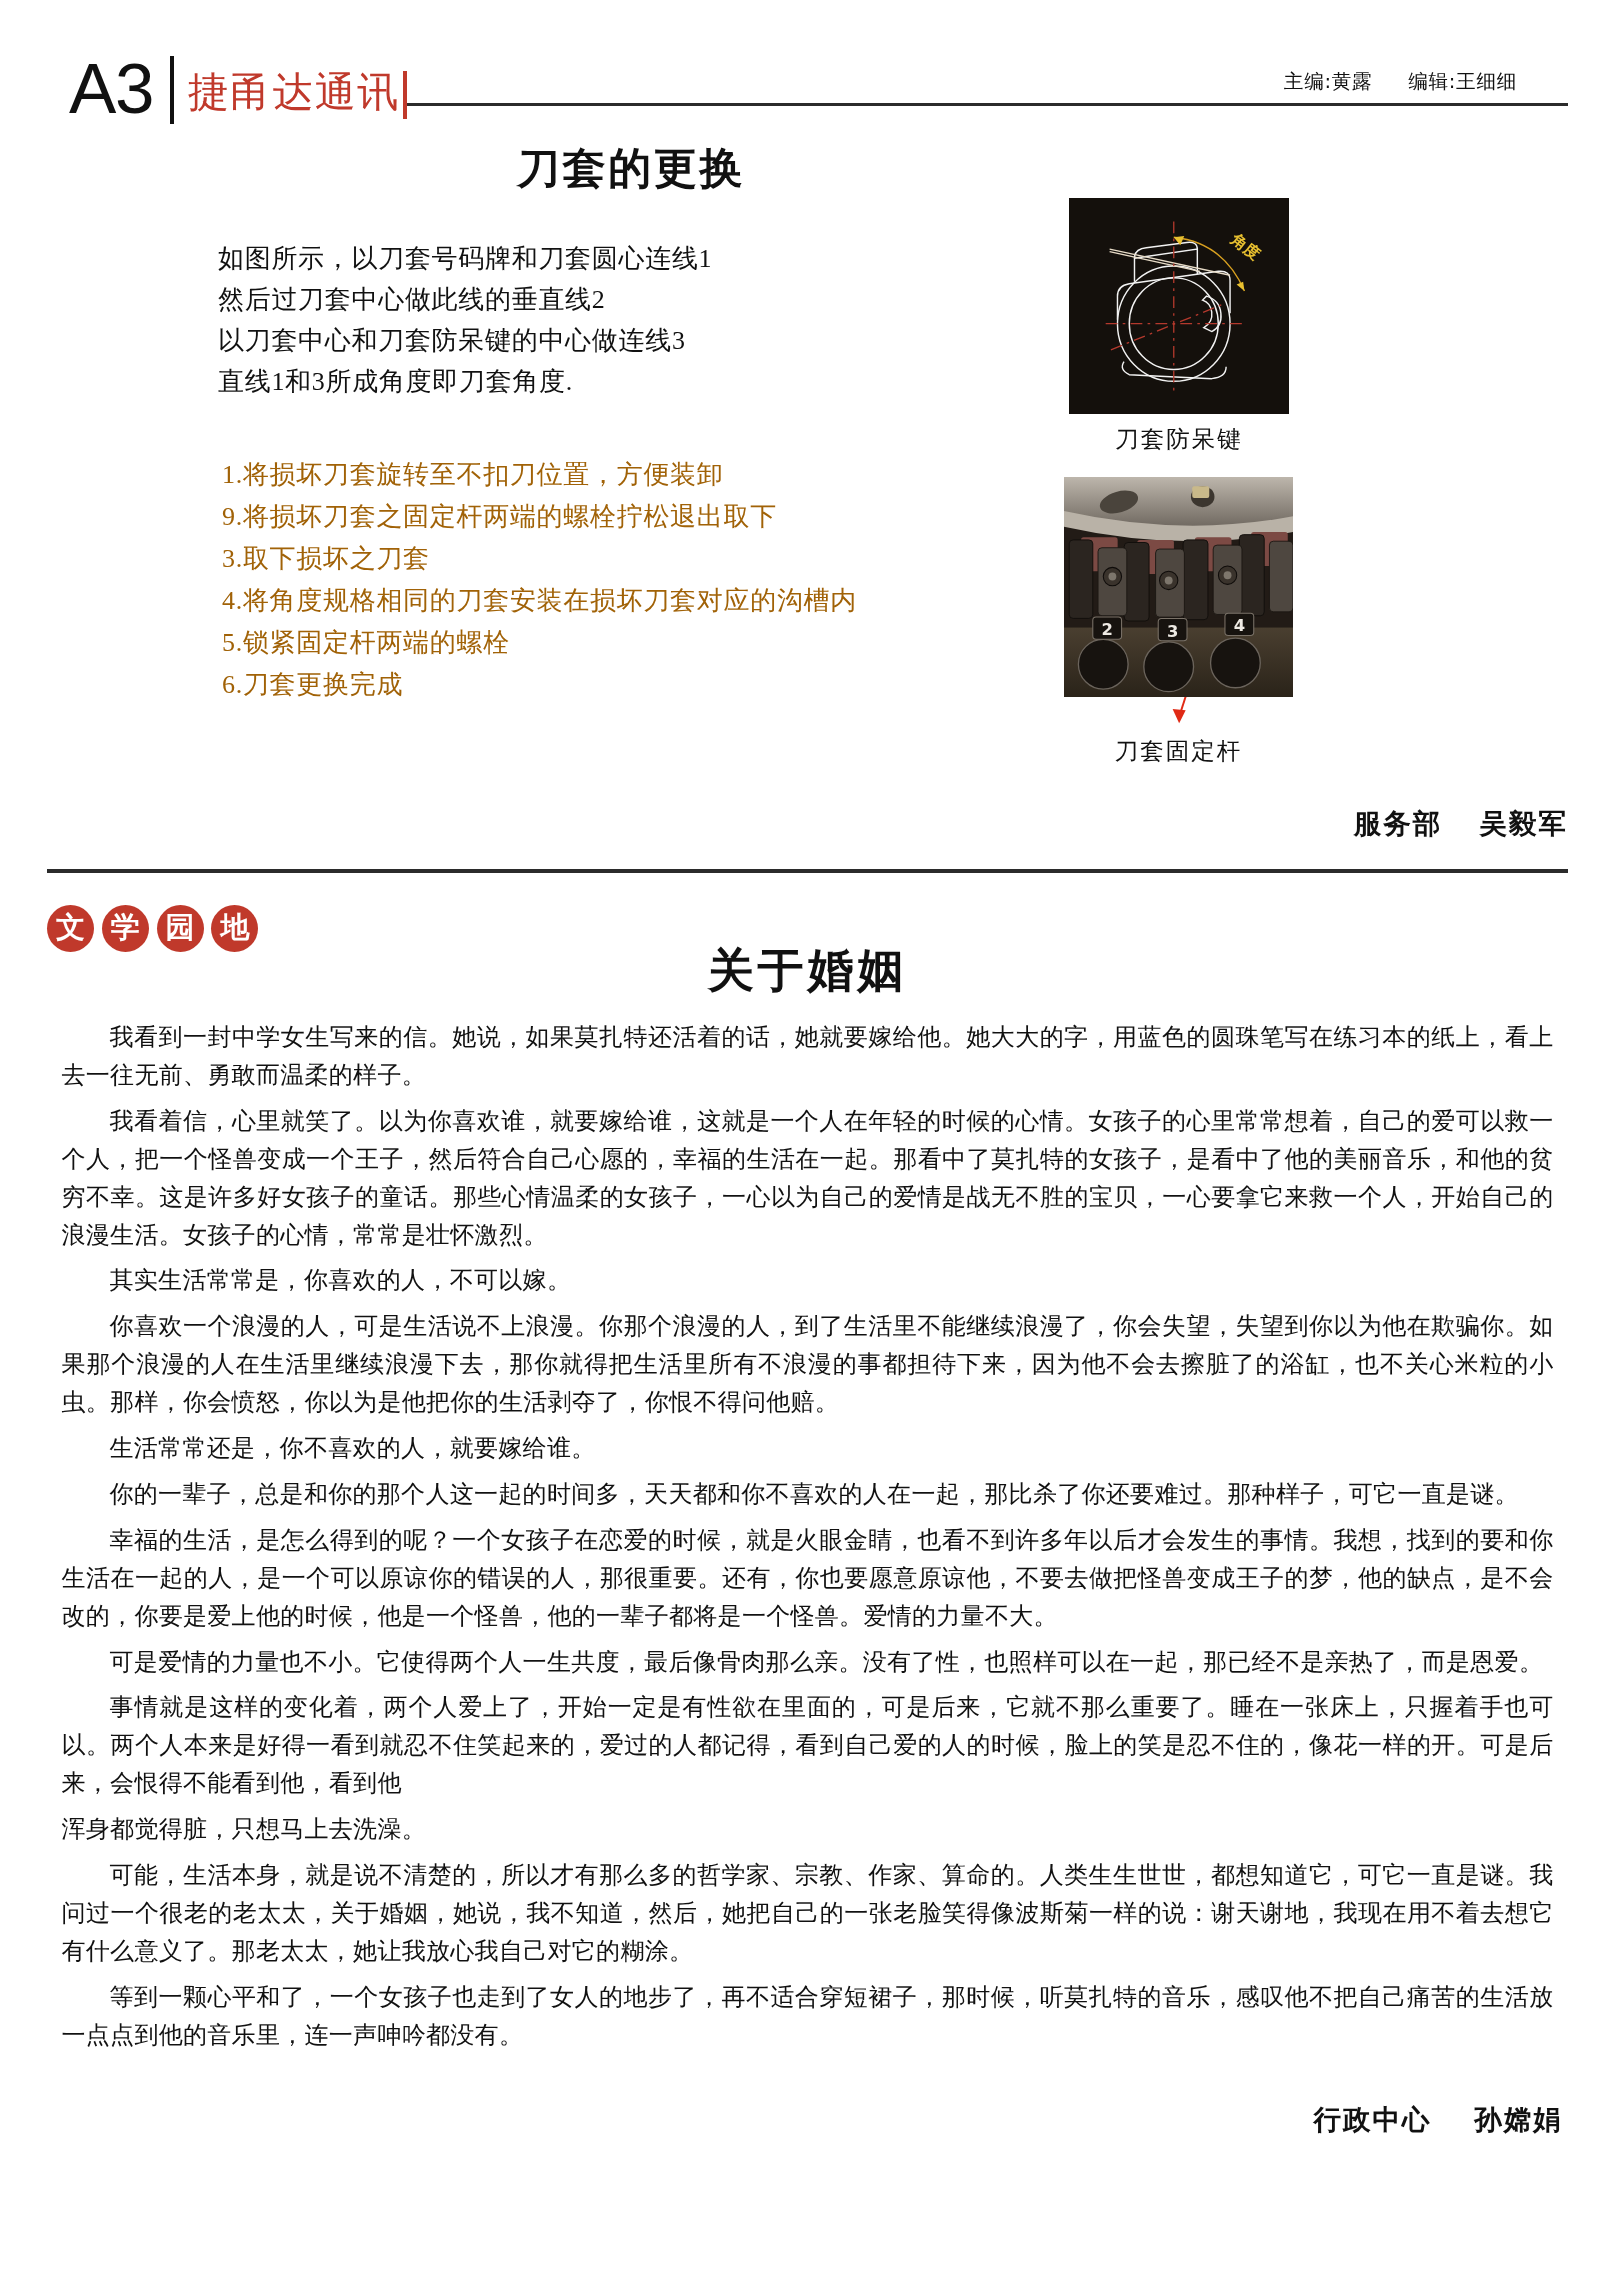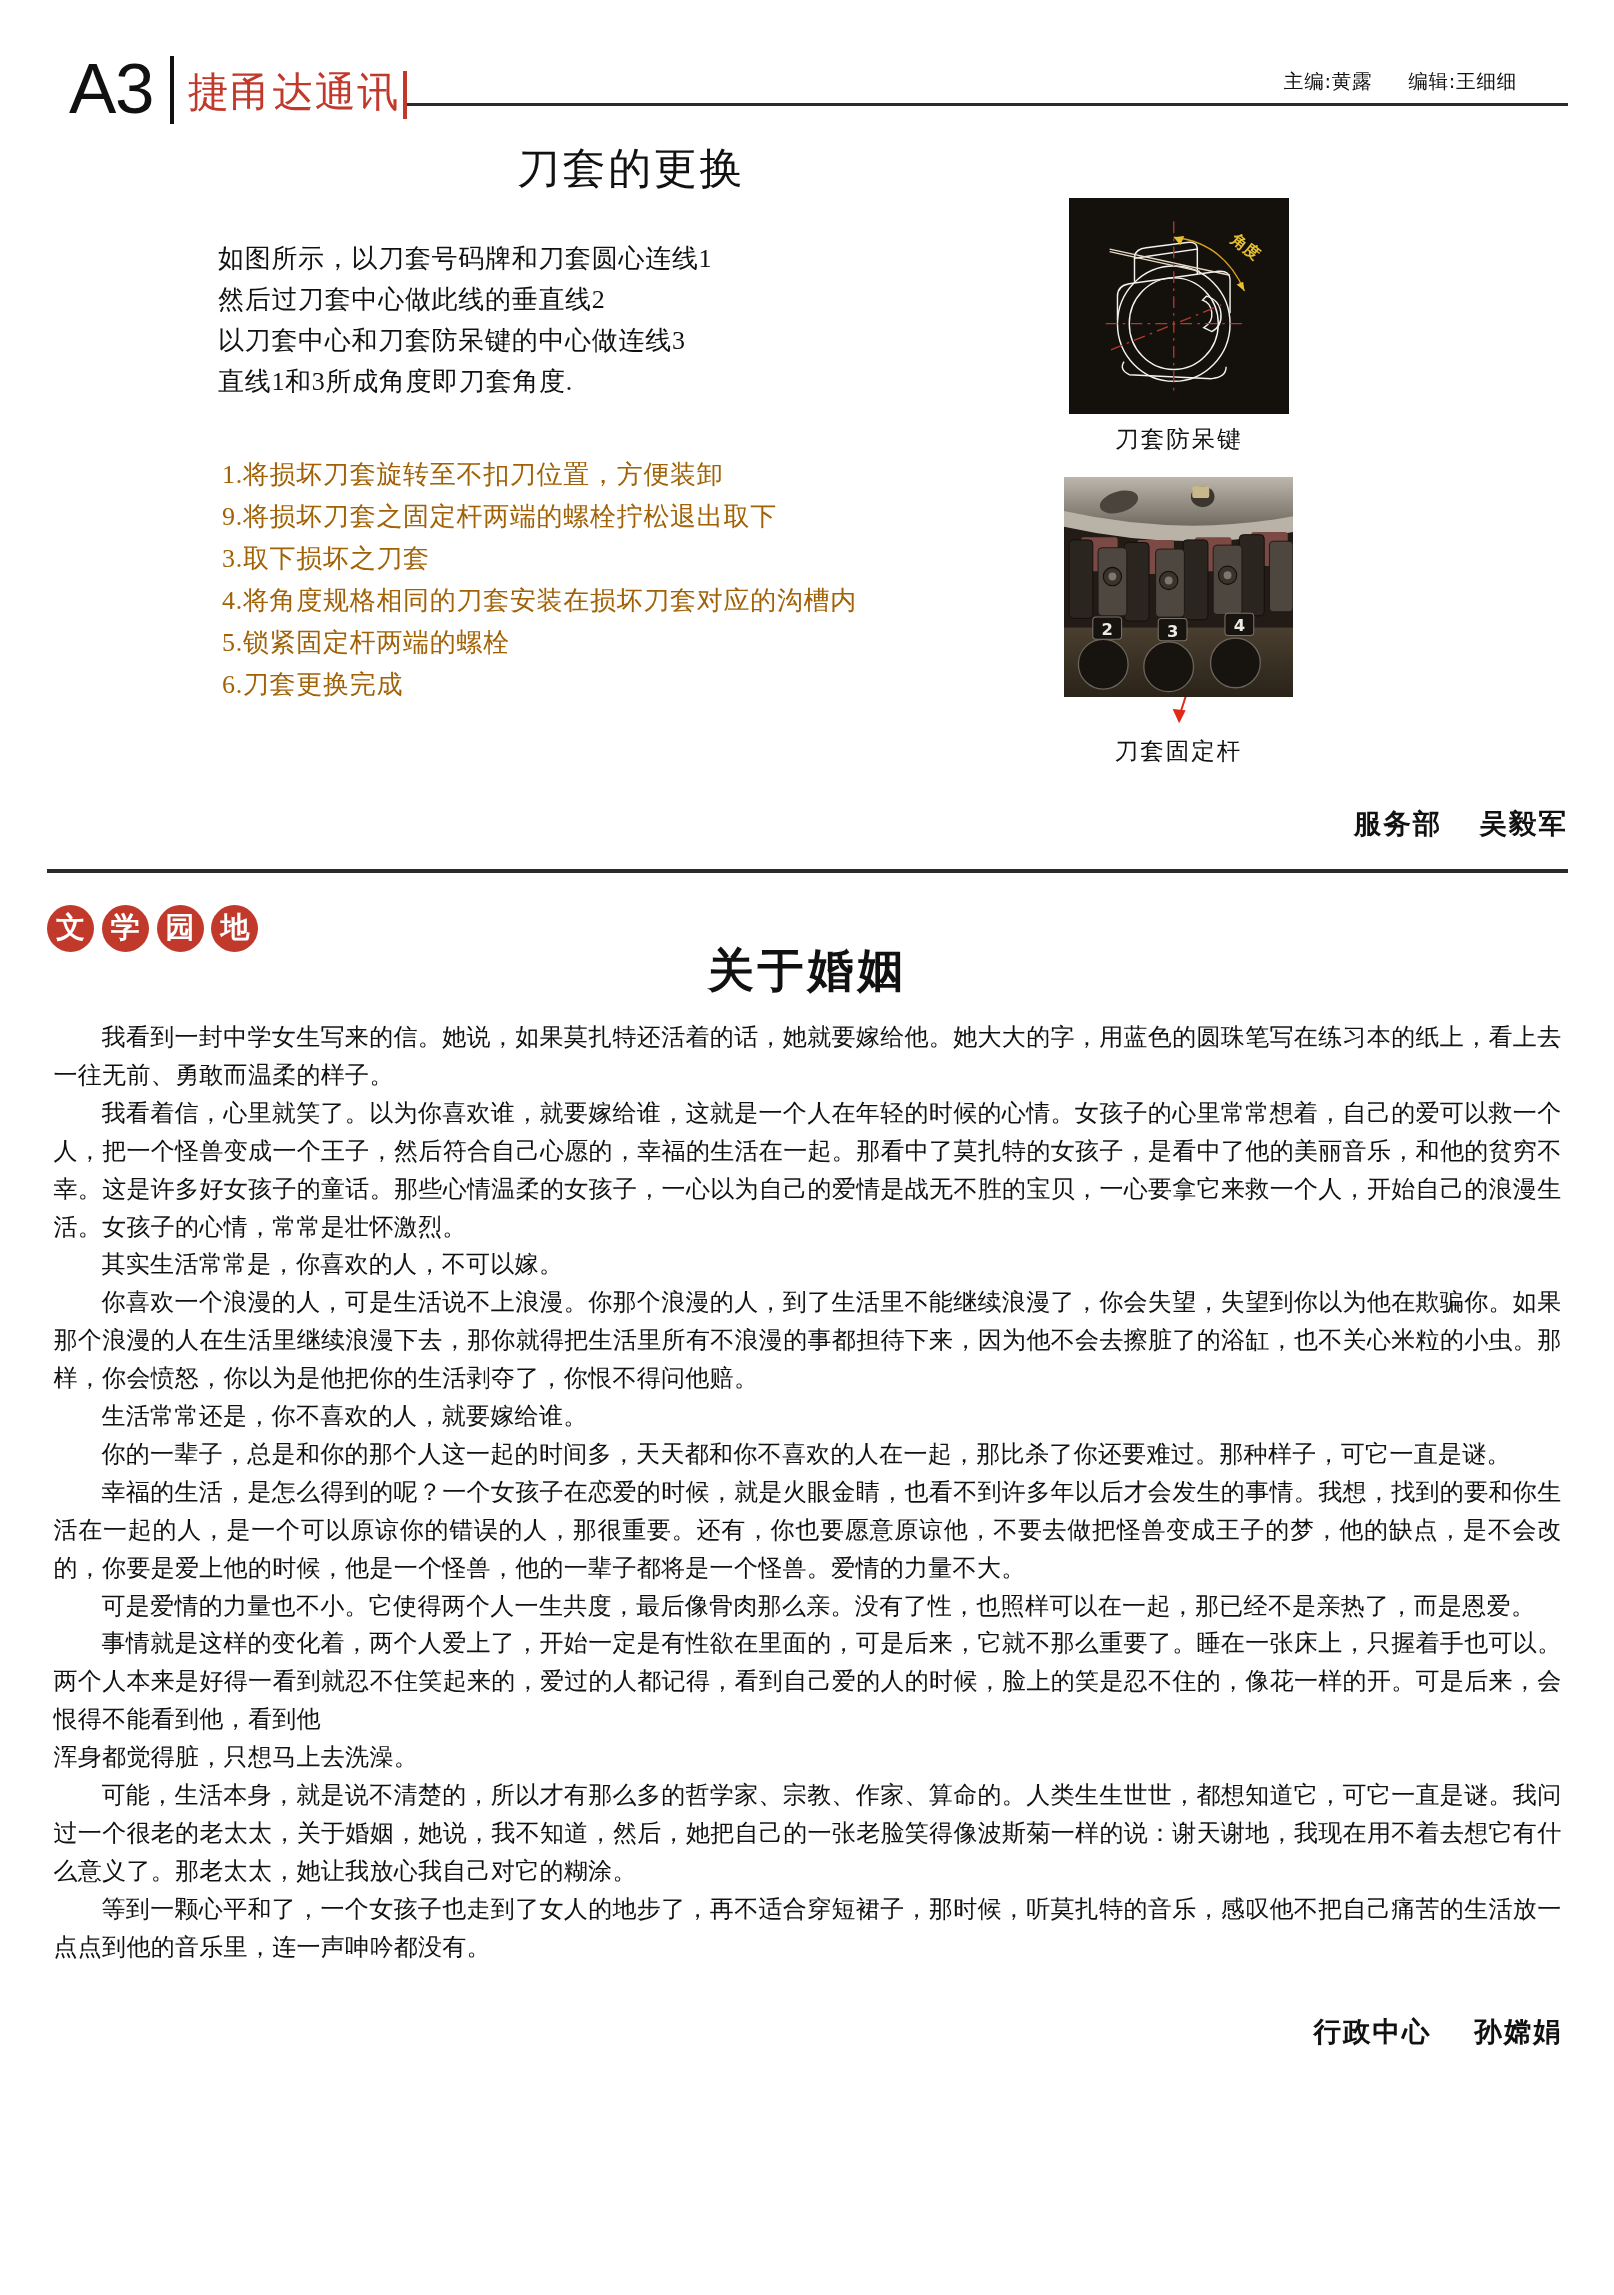--- a/index.html
+++ b/index.html
@@ -81,21 +81,21 @@
   .editors .gap { display:inline-block; width: 22px; }
 
   
   .article1 {
     position: relative;
     margin-top: 9.2px;
     height: 719px;
   }
   .a1-title {
     font-family: "DejaVu Sans", "Liberation Sans", sans-serif;
-    font-weight: 400;
+    font-weight: 700;
     font-size: 43px;
     text-align: center;
     color: #111;
     letter-spacing: 2.6px;
     margin: 14.4px 0 0 0;
     padding-right: 353px;
   }
   .a1-intro {
     position: absolute;
     left: 171px;
@@ -195,21 +195,21 @@
     text-align: center;
     letter-spacing: 3.9px;
     color: #111;
     margin: 51px 0 17px 0;
   }
   .body-text { margin: 0 6.5px; }
   .body-text p {
     font-size: 24px;
     line-height: 1.58;
     color: #111;
-    margin: 0;
+    margin: 8px;
     text-align: justify;
     text-align-last: left;
     text-indent: 2em;
     letter-spacing: 0.3px;
   }
   .body-text p.noindent { text-indent: 0; }
   .byline2 {
     font-family: "DejaVu Sans", "Liberation Sans", sans-serif;
     font-weight: 700;
     font-size: 27.5px;

